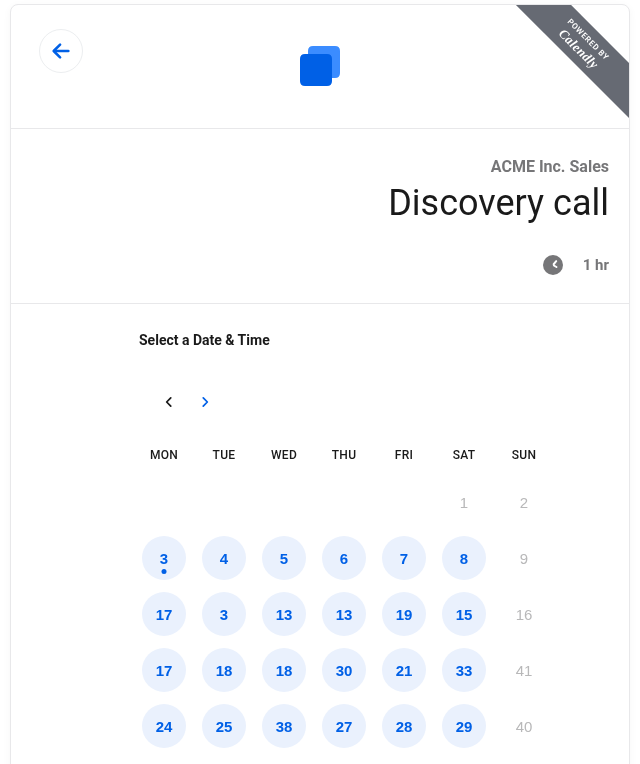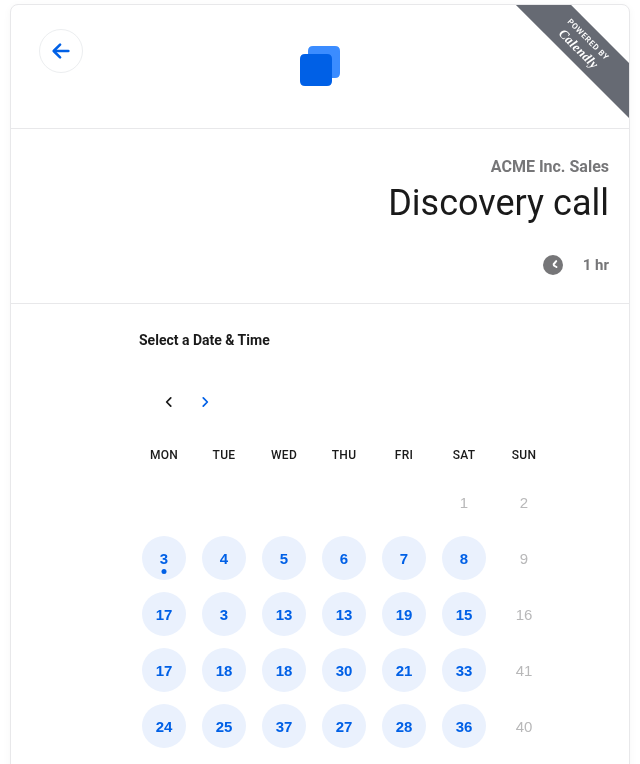--- a/index.html
+++ b/index.html
@@ -290,21 +290,21 @@
         <button class="day muted">16</button>
         <button class="day available">17</button>
         <button class="day available">18</button>
         <button class="day available">18</button>
         <button class="day available">30</button>
         <button class="day available">21</button>
         <button class="day available">33</button>
         <button class="day muted">41</button>
         <button class="day available">24</button>
         <button class="day available">25</button>
-        <button class="day available">37</button>
+        <button class="day available">38</button>
         <button class="day available">27</button>
         <button class="day available">28</button>
-        <button class="day available">36</button>
+        <button class="day available">29</button>
         <button class="day muted">40</button>
       </div>
   </div>
 
 </div>
 
 </body></html>

